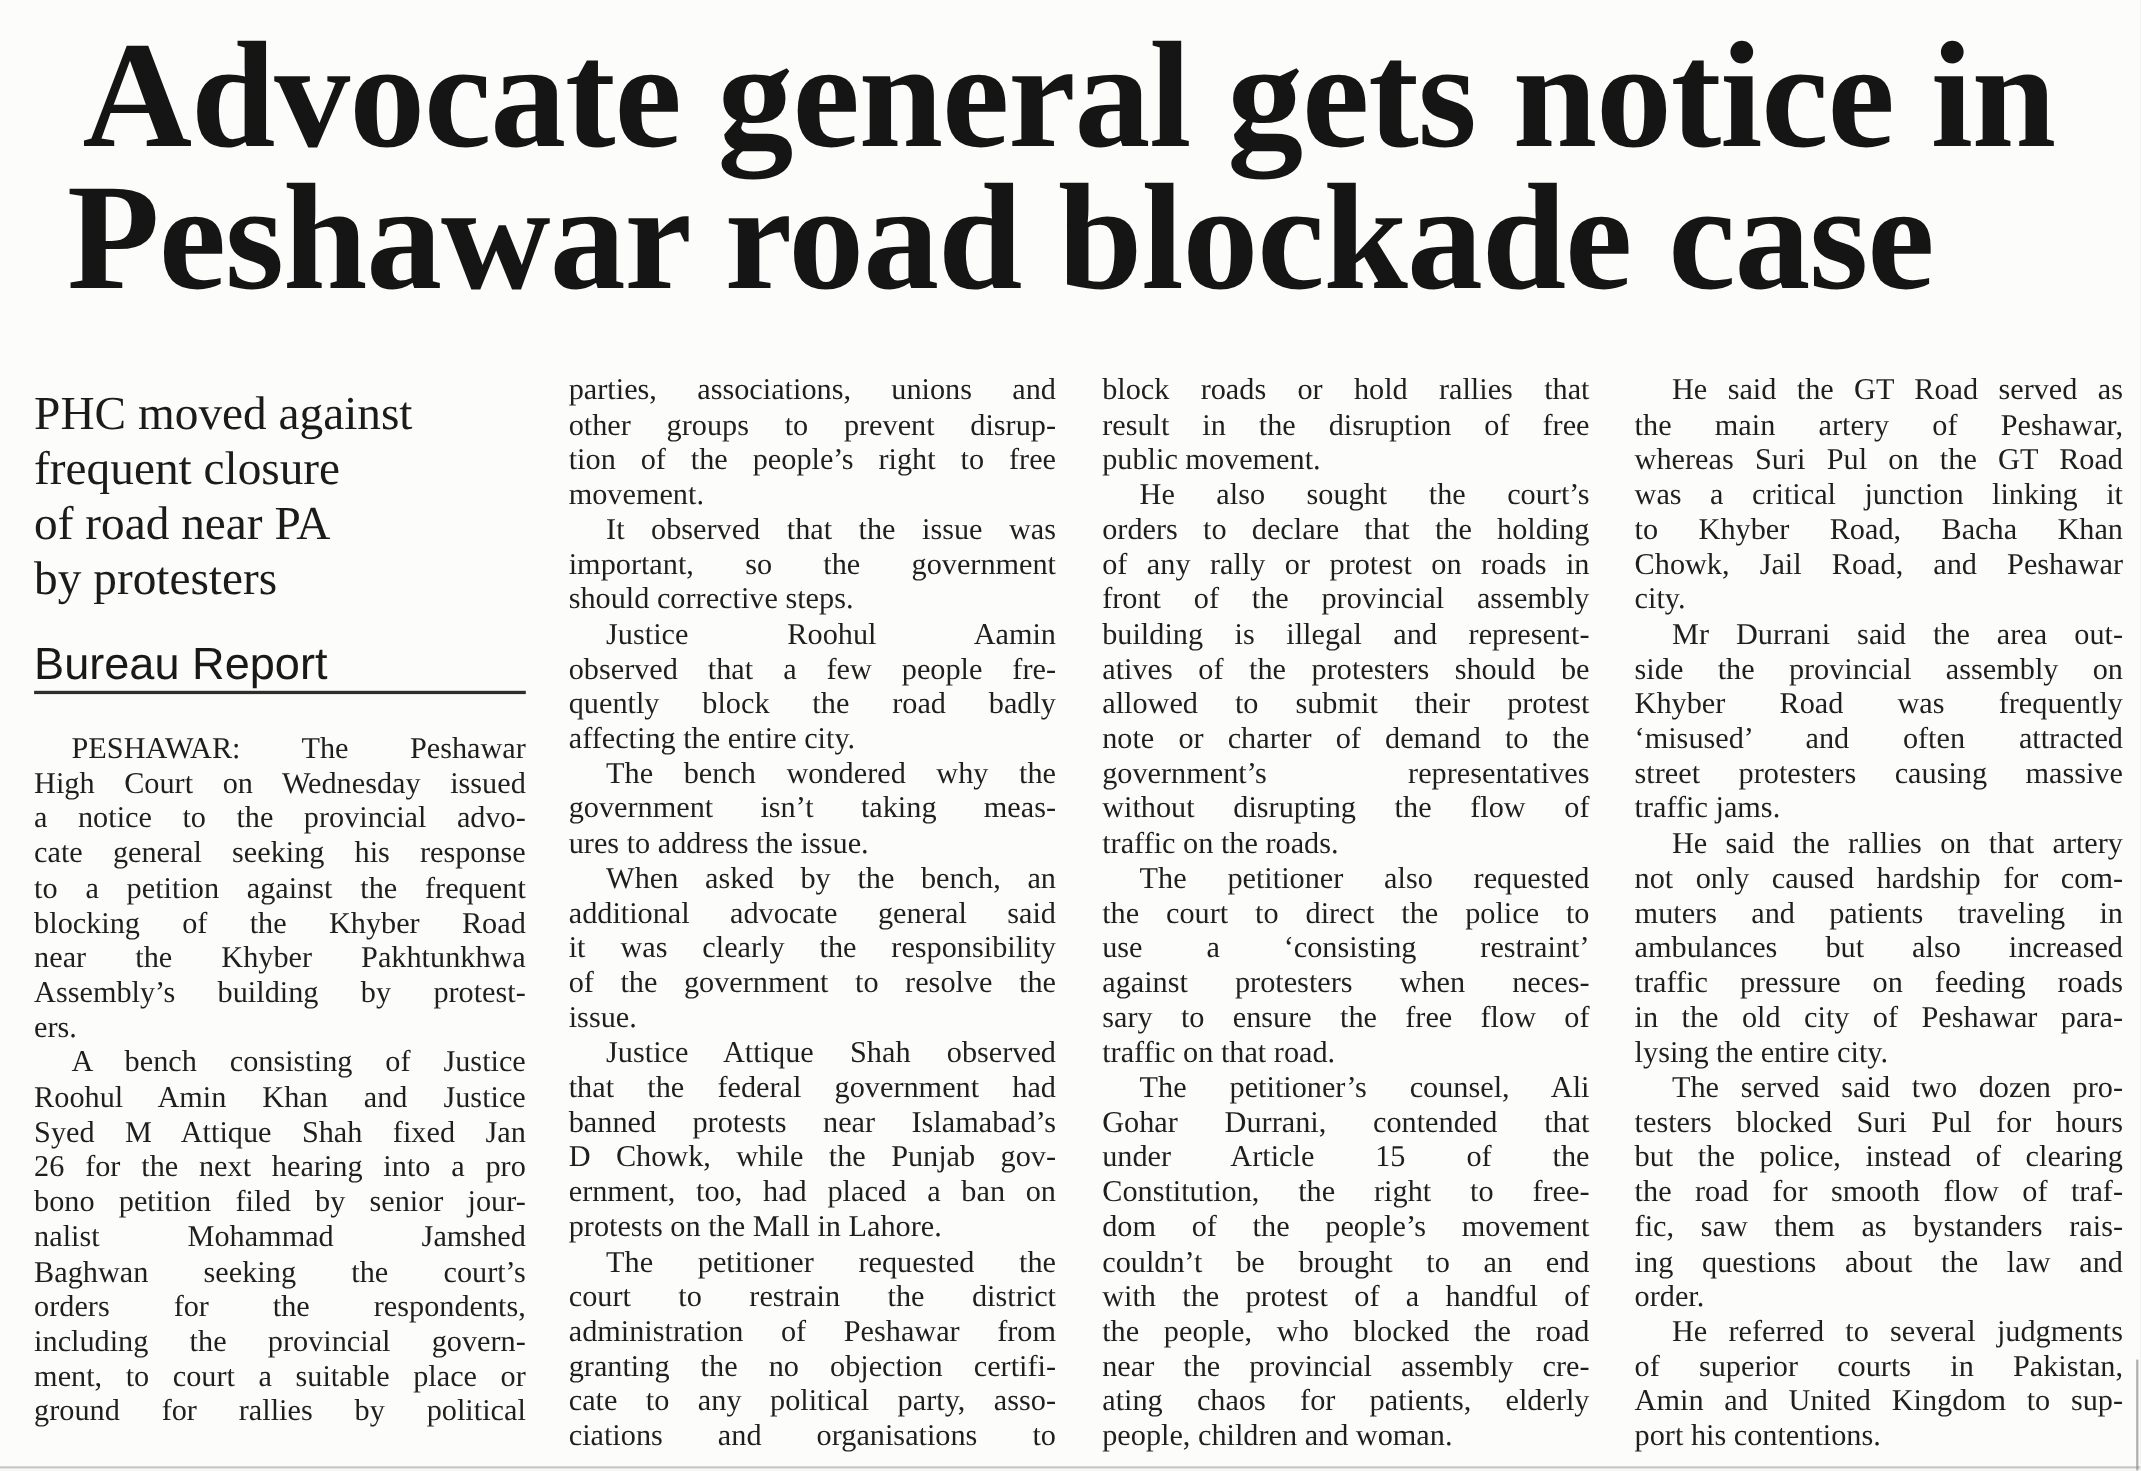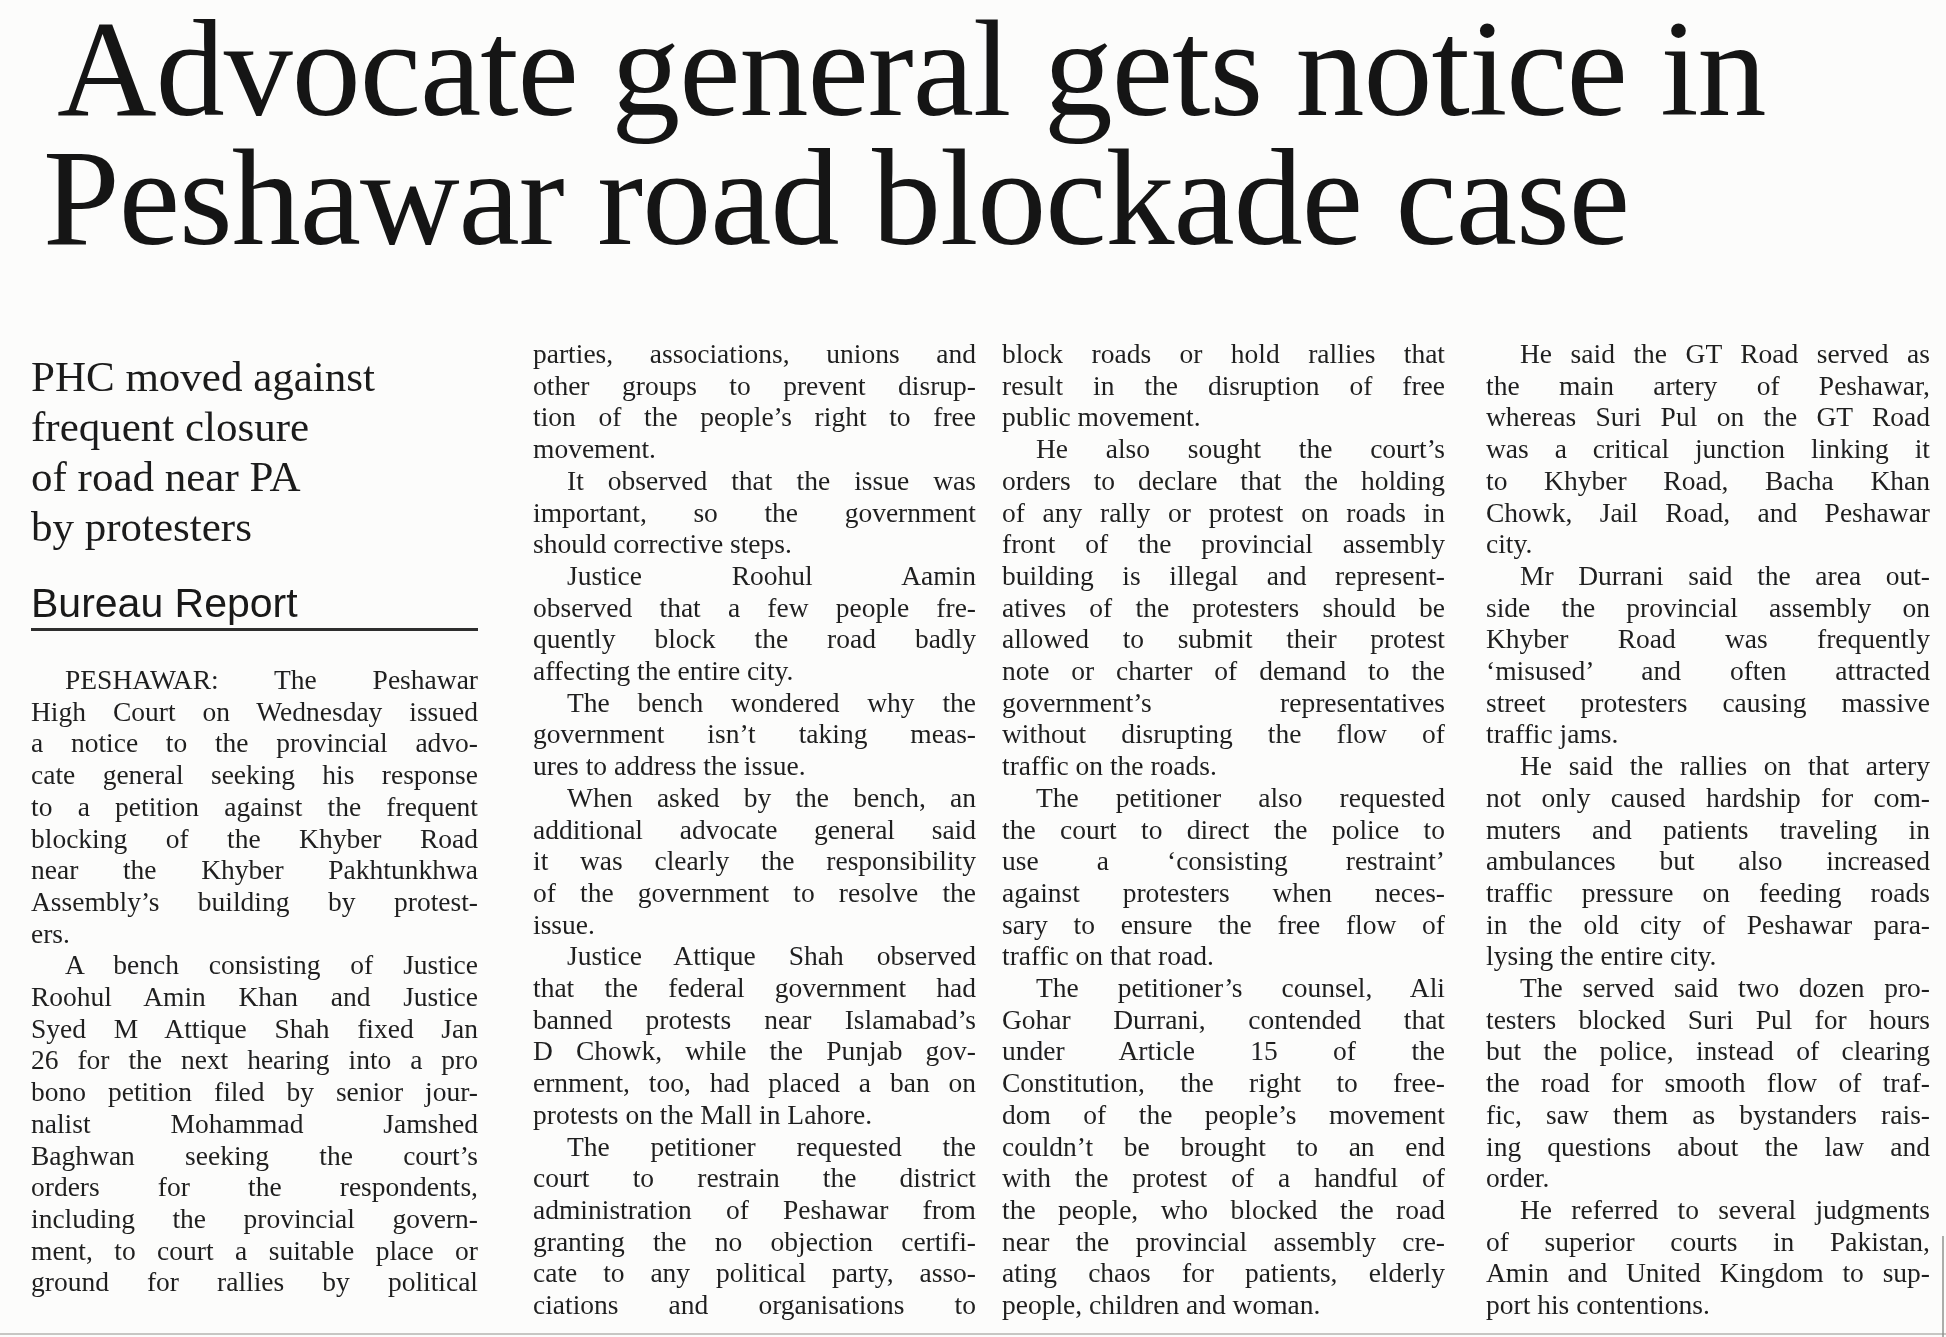--- a/index.html
+++ b/index.html
@@ -12,22 +12,22 @@
   html,body{margin:0;padding:0;background:#e9e9e7;}
   .page{
     position:relative;
     width:1946px;height:1337px;
     background:var(--paper);
     overflow:hidden;
     font-family:"Liberation Serif", serif;
     color:var(--ink);
   }
   .headline{
-    position:absolute;left:43px;top:4px;margin:0;
-    font-size:138px;line-height:129px;font-weight:400;
+    position:absolute;left:43px;top:4px;margin:18px;
+    font-size:138px;line-height:129px;font-weight:700;
     color:var(--headline-ink);
     letter-spacing:-1px;
     white-space:nowrap;
   }
   .hl1{padding-left:14px;}
   .subhead{
     position:absolute;left:31px;top:352px;width:450px;
     font-size:43px;line-height:50px;color:#1b1b1b;
   }
   .byline{
@@ -38,21 +38,21 @@
   .byline-rule{
     position:absolute;left:31px;top:628px;width:447px;height:3px;
     background:var(--rule-dark);
   }
   .col{
     position:absolute;top:338px;
     font-size:27.5px;line-height:31.7px;
     color:var(--ink);
   }
   .col-0{left:31px;top:664px;width:447px;}
-  .col-1{left:517px;width:443px;margin-left:16px;}
+  .col-1{left:517px;width:443px;}
   .col-2{left:1002px;width:443px;}
   .col-3{left:1486px;width:444px;}
   .line{text-align:justify;text-align-last:justify;}
   .line.last{text-align-last:left;}
   .line.first{text-indent:34px;}
   .bottom-rule{
     position:absolute;left:0;top:1333px;width:1946px;height:2px;
     background:var(--rule-light);
   }
   .edge-rule{

